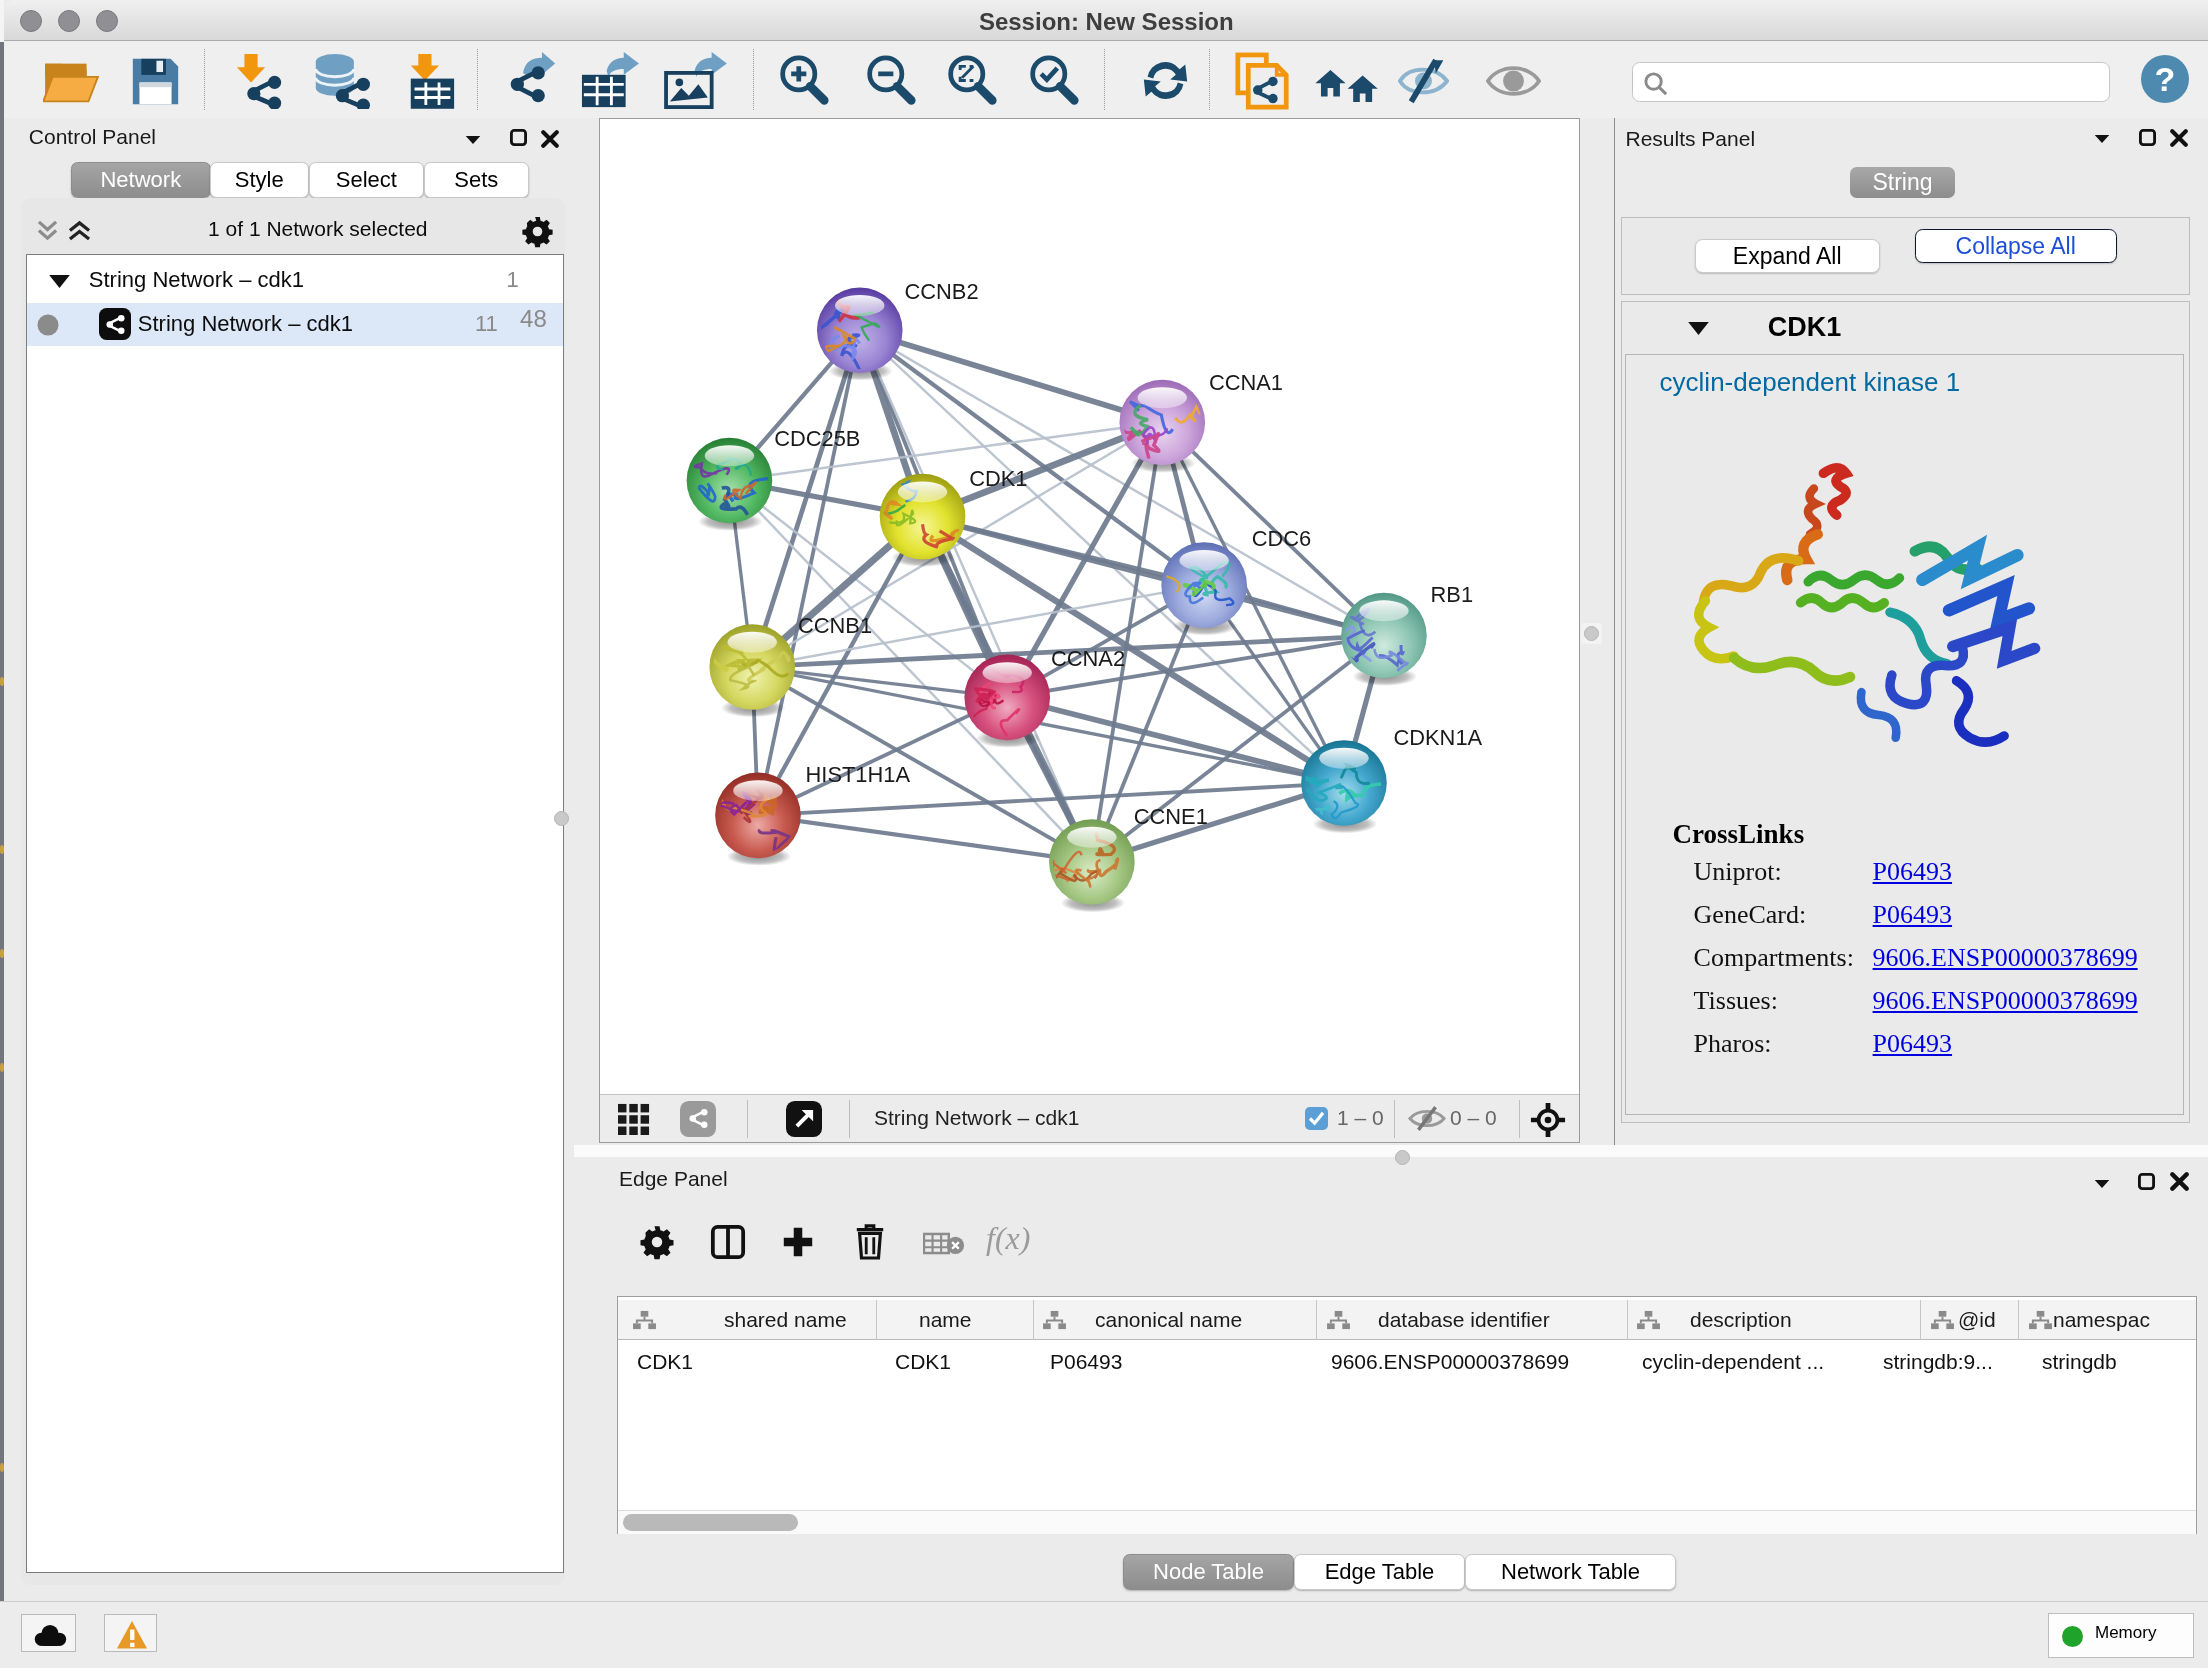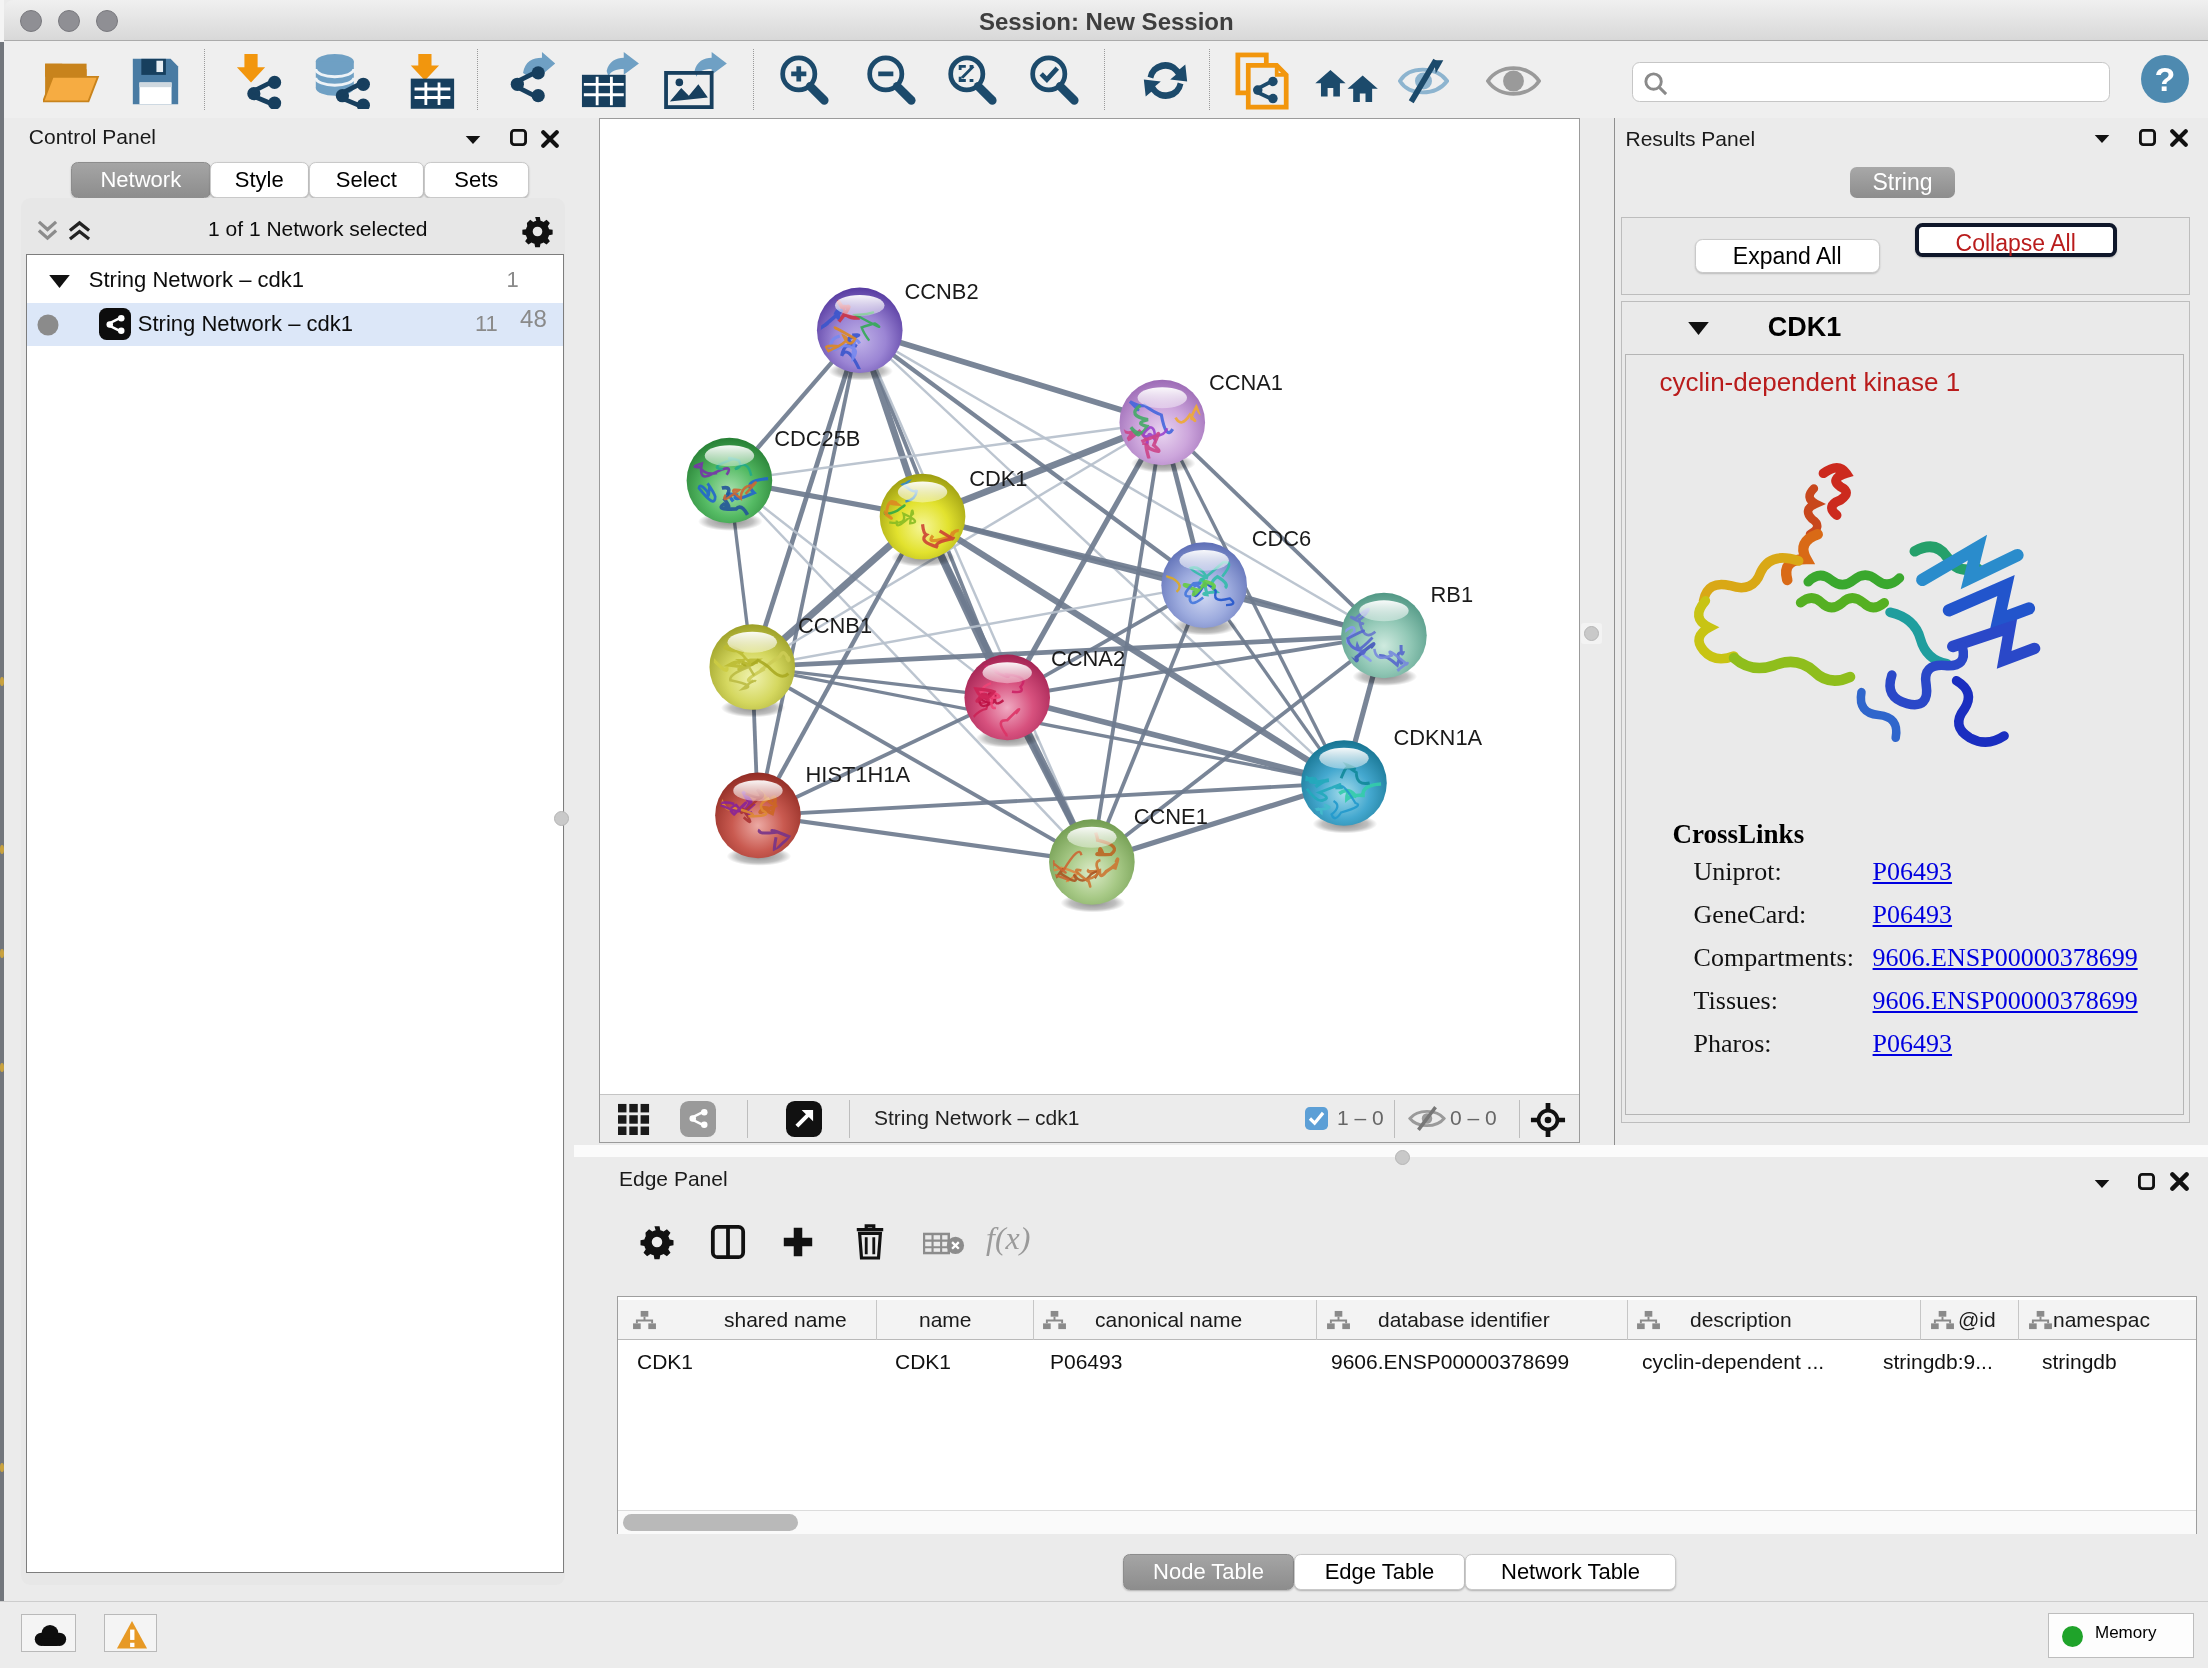--- a/index.html
+++ b/index.html
@@ -645,32 +645,32 @@
     <svg class="abs" style="left:524px;top:10.5px" width="17" height="17" viewBox="0 0 24 24">
         <rect x="2" y="2" width="20" height="20" rx="4" fill="none" stroke="#111" stroke-width="4"></rect>
       </svg>
     <svg class="abs" style="left:555px;top:11.4px" width="18" height="18" viewBox="0 0 24 24">
         <path d="M3 3 L21 21 M21 3 L3 21" stroke="#111" stroke-width="5.5" stroke-linecap="round"></path>
       </svg>
     <div class="abs" style="left:235px;top:49px;width:105px;height:31px;background:linear-gradient(#a8a8a8,#8d8d8d);border-radius:6.7px;color:#fff;font-size:23px;text-align:center;line-height:31px;">String</div>
 
     <div class="abs" style="left:5.7px;top:99px;width:569px;height:78px;background:#e9e9e9;border:1.9px solid #bdbdbd;">
       <div class="abs" style="left:73px;top:21px;width:185px;height:34px;background:#fff;border:1px solid #c9c9c9;border-radius:7.6px;font-size:23px;color:#000;text-align:center;line-height:32px;box-shadow:0 1px 1.9px rgba(0,0,0,0.2);">Expand All</div>
-      <div class="abs" style="left:293px;top:5px;width:202px;height:34px;background:#fff;border:4px solid #0f172a;border-radius:7.6px;font-size:23px;color:#b91c1c;text-align:center;line-height:32px;box-shadow:0 1px 1.9px rgba(0,0,0,0.2);">Collapse All</div>
+      <div class="abs" style="left:293px;top:11px;width:202px;height:34px;background:#fff;border:1px solid #0f172a;border-radius:7.6px;font-size:23px;color:#1d4ed8;text-align:center;line-height:32px;box-shadow:0 1px 1.9px rgba(0,0,0,0.2);">Collapse All</div>
     </div>
 
     <div class="abs" style="left:5.7px;top:183px;width:569px;height:822px;background:#eaeaea;border:1.9px solid #bdbdbd;">
       <div class="abs" style="left:0;top:0;width:100%;height:52px;">
         <svg class="abs" style="left:65px;top:19px" width="23" height="15" viewBox="0 0 24 16">
             <path d="M1 1 h22 l-11 14 z" fill="#111"></path>
           </svg>
         <div class="abs" style="left:146px;top:9.5px;font-size:27px;font-weight:bold;color:#000;">CDK1</div>
       </div>
       <div class="abs" style="left:2.9px;top:52px;width:559px;height:761px;border:1px solid #b5b5b5;background:#eaeaea;">
-        <div class="abs" style="left:34px;top:12.4px;font-size:26px;color:#b91c1c;">cyclin-dependent kinase 1</div>
+        <div class="abs" style="left:34px;top:12.4px;font-size:26px;color:#0369a1;">cyclin-dependent kinase 1</div>
         <svg class="abs" style="left:49px;top:105px" width="371" height="314" viewBox="0 0 390 330">
           <g fill="none" stroke-linecap="round">
             <path d="M156 14 q16 -12 24 0 q-18 6 -6 14 q12 6 0 14 q-16 6 -4 16" stroke="#cc2a1e" stroke-width="10"></path>
             <path d="M146 30 q-10 10 2 16 q-14 6 -4 16 q12 8 -2 16" stroke="#c8471c" stroke-width="9"></path>
             <path d="M150 78 q-22 8 -12 26 q-26 0 -20 22" stroke="#d96a16" stroke-width="11"></path>
             <path d="M130 106 q-30 -10 -40 12 q-8 22 -32 14 q-24 -6 -28 16" stroke="#d9a816" stroke-width="10"></path>
             <path d="M32 148 q-16 18 4 28 q-18 10 -6 24 q12 14 32 6" stroke="#c8c414" stroke-width="10"></path>
             <path d="M62 208 q18 16 42 8 q24 -10 42 6 q16 16 38 6" stroke="#8fbe1c" stroke-width="11"></path>
             <path d="M132 150 q12 -10 22 0 q10 10 22 0 q10 -10 22 0 q10 10 22 0" stroke="#55b022" stroke-width="10"></path>
             <path d="M140 128 q12 -12 24 -2 q12 10 24 0 q12 -10 24 0 q12 10 24 -2" stroke="#3aa82e" stroke-width="10"></path>

